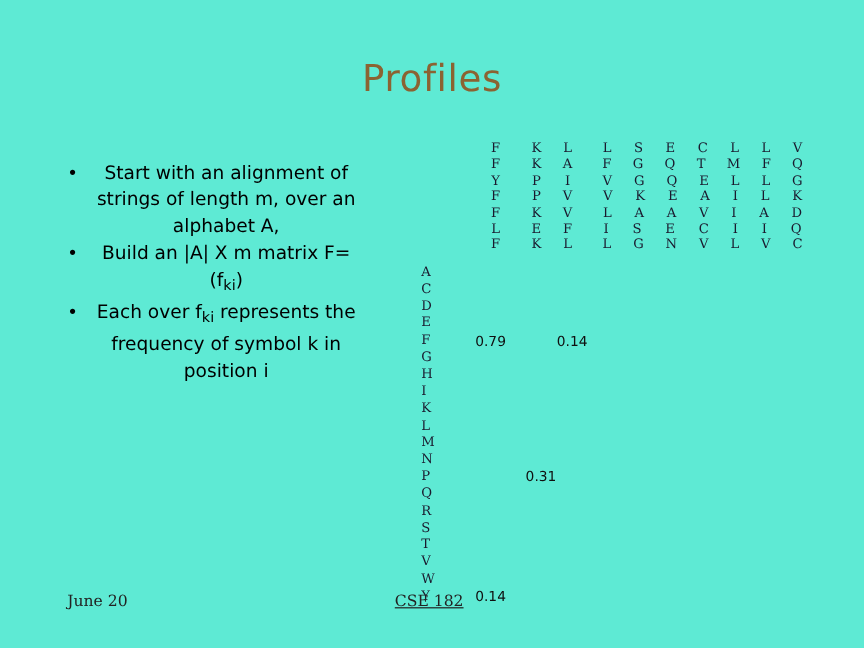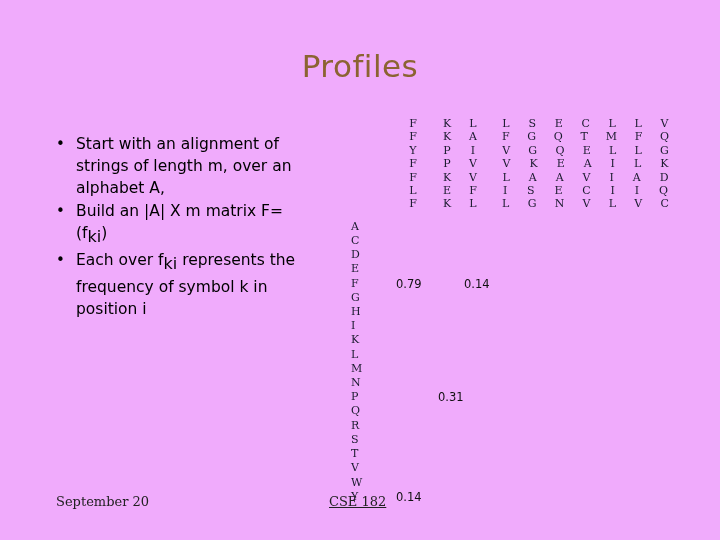--- a/index.html
+++ b/index.html
@@ -12,21 +12,21 @@
     background: #ffffff;
     font-family: "DejaVu Sans", sans-serif;
     overflow: hidden;
     position: relative;
   }
   #slide {
     position: absolute;
     left: 0; top: 0;
     width: 720px;
     height: 540px;
-    background: #f0abfc;
+    background: #5eead4;
     text-decoration: underline;
   }
 
   
   #slide-title {
     position: absolute;
     left: 0;
     top: 48px;
     width: 720px;
     text-align: center;
@@ -57,25 +57,25 @@
   .bullet-mark {
     width: 20px;
     flex: 0 0 20px;
     text-align: left;
     font-size: 15px;
     line-height: 22px;
     color: #000;
   }
   .bullet-text {
     flex: 1 1 auto;
-    text-align: left;
+    text-align: center;
     word-spacing: 0px;
   }
   .sub {
-    font-size: 16px;
+    font-size: 12px;
     vertical-align: -0.28em;
     letter-spacing: 0px;
   }
 
   
   #profile-table {
     position: absolute;
     left: 339px;
     top: 117px;
     width: 346px;
@@ -503,17 +503,17 @@
           <td class="bd-l bd-t bd-b">
             <div class="val-cell">&nbsp;</div>
           </td>
           <td class="bd-l bd-t bd-r bd-b">
             <div class="val-cell">&nbsp;</div>
           </td>
         </tr>
       </tbody>
   </table>
 
-  <div id="footer-date">September 20</div>
+  <div id="footer-date">June 20</div>
 
   <div id="footer-course">CSE 182</div>
 
 </div>
 
 </body></html>

